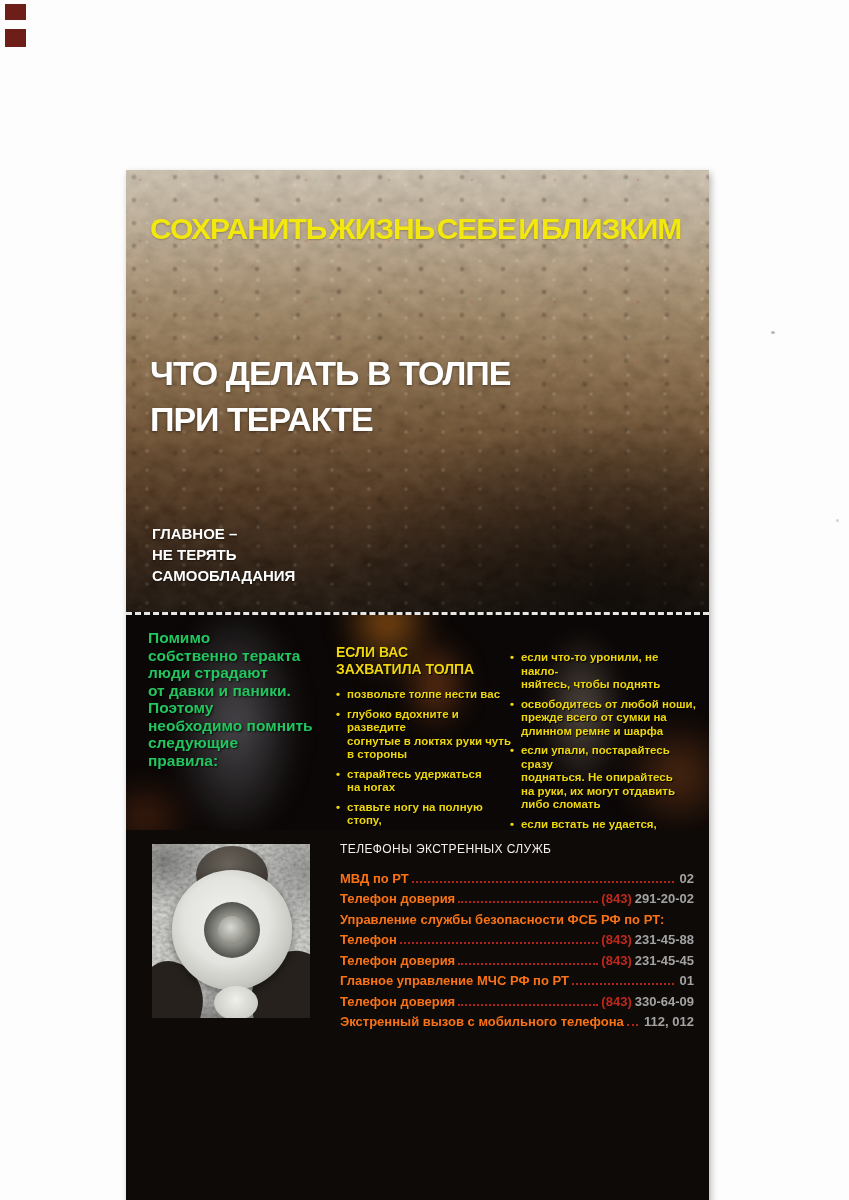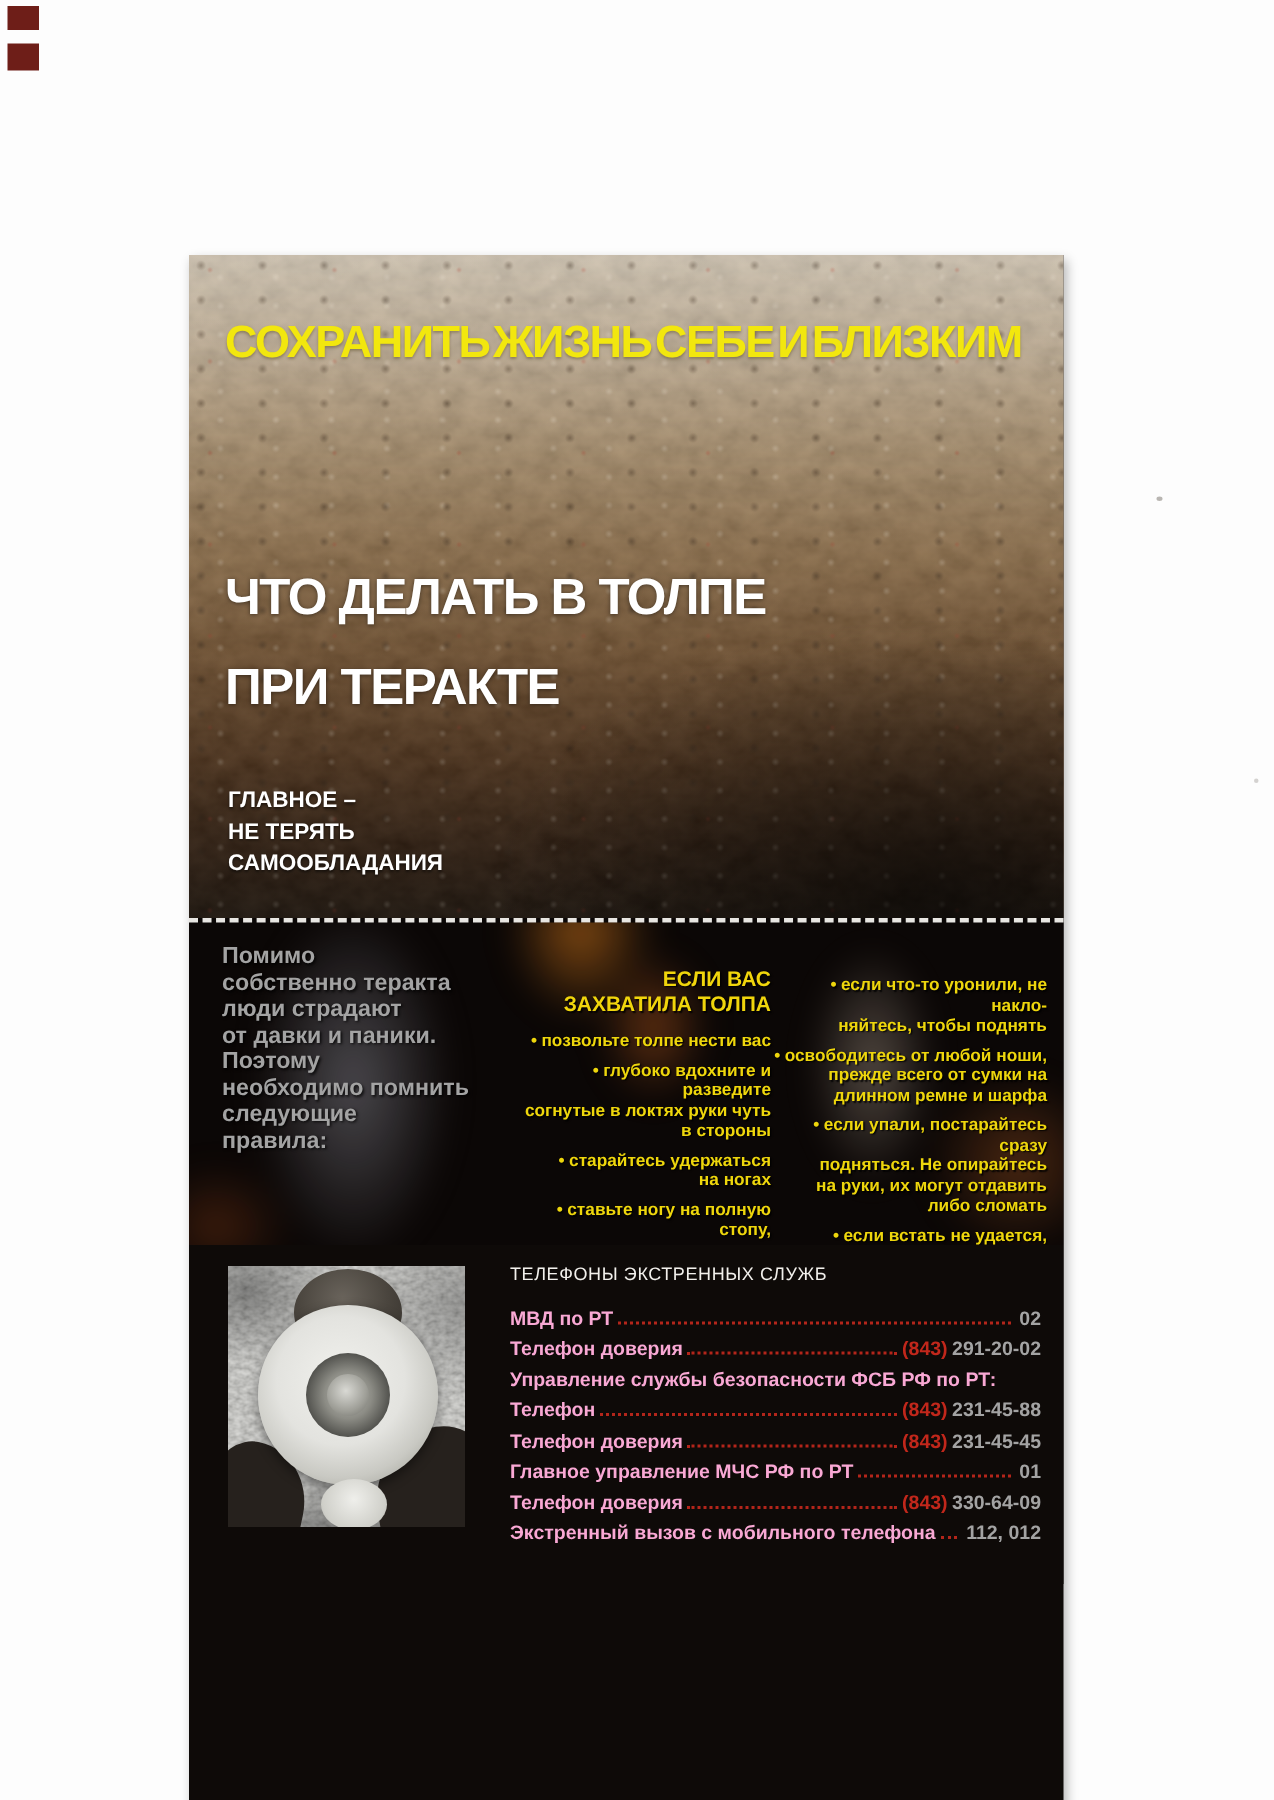--- a/index.html
+++ b/index.html
@@ -31,42 +31,42 @@
   .crowd-noise{position:absolute;inset:0;opacity:.5;}
   .photo-vignette{position:absolute;inset:0;
     background:
       radial-gradient(420px 260px at 85% 96%, rgba(0,0,0,.55), transparent 70%),
       linear-gradient(180deg, rgba(255,255,255,.10) 0%, rgba(0,0,0,0) 22%, rgba(0,0,0,.12) 60%, rgba(0,0,0,.42) 100%);}
 
   .headline{position:absolute;left:24px;top:42px;width:545px;
     color:#f2e70e;font-size:30px;font-weight:bold;letter-spacing:-1px;word-spacing:-5px;
     text-shadow:0 1px 2px rgba(60,45,0,.35);white-space:nowrap;}
   .main-title{position:absolute;left:24px;top:180px;
-    color:#ffffff;font-size:34px;font-weight:bold;letter-spacing:-1px;line-height:60px;
-    white-space:pre-line;text-shadow:0 1px 3px rgba(0,0,0,.45);margin-top:18px;}
+    color:#ffffff;font-size:34px;font-weight:bold;letter-spacing:-1px;line-height:46px;
+    white-space:pre-line;text-shadow:0 1px 3px rgba(0,0,0,.45);}
   .motto{position:absolute;left:26px;top:353px;
     color:#ffffff;font-size:15px;font-weight:bold;line-height:21px;
     white-space:pre-line;text-shadow:0 1px 2px rgba(0,0,0,.6);}
 
   
   .mid-section{position:relative;width:583px;height:218px;background:#0b0706;
     border-top:3px dashed #e8e6e2;box-sizing:border-box;overflow:hidden;}
   .mid-blobs{position:absolute;inset:-12px;filter:blur(11px);
     background:
       radial-gradient(95px 170px at 20% 50%, rgba(128,128,138,.55), transparent 70%),
       radial-gradient(70px 90px at 45% 6%, rgba(216,122,28,.60), transparent 70%),
       radial-gradient(52px 72px at 53% 34%, rgba(188,92,30,.50), transparent 70%),
       radial-gradient(60px 115px at 77% 45%, rgba(226,206,186,.35), transparent 70%),
       radial-gradient(85px 85px at 93% 72%, rgba(198,102,40,.35), transparent 70%),
       radial-gradient(70px 60px at 5% 90%, rgba(160,70,25,.35), transparent 70%);}
   .col{position:absolute;z-index:2;}
-  .intro-col{left:22px;top:14px;width:175px;color:#a3a3a3;
+  .intro-col{left:22px;top:14px;width:175px;color:#22c55e;
     font-size:15.5px;font-weight:bold;line-height:17.5px;white-space:pre-line;
     text-shadow:1px 1px 2px rgba(0,0,0,.85);}
-  .rules-col{width:178px;color:#eed60c;text-shadow:1px 1px 1px rgba(0,0,0,.9);text-align:right;}
+  .rules-col{width:178px;color:#eed60c;text-shadow:1px 1px 1px rgba(0,0,0,.9);}
   .mid-col{left:210px;top:29px;}
   .right-col{left:384px;top:36px;width:188px;}
   .rules-header{color:#f0d50c;font-size:14px;font-weight:bold;line-height:17px;
     white-space:pre-line;margin:0 0 10px 0;}
   ul.rules{list-style:none;margin:0;padding:0;}
   ul.rules li{font-size:11.5px;font-weight:bold;line-height:13.5px;white-space:pre-line;
     padding-left:11px;margin-bottom:6px;}
   ul.rules li::before{content:"\2022";display:inline-block;width:8px;margin-left:-11px;margin-right:3px;}
 
   
@@ -91,21 +91,21 @@
     background:radial-gradient(circle at 45% 40%, #d9d9d4 0%, #9e9e97 60%, #6e6e68 100%);}
   .shoulder{position:absolute;background:#26211d;border-radius:40% 60% 20% 20%;}
   .shoulder-l{left:-12px;top:118px;width:64px;height:70px;transform:rotate(12deg);}
   .shoulder-r{left:98px;top:108px;width:80px;height:84px;transform:rotate(-10deg);border-radius:60% 40% 20% 20%;}
   .hand{position:absolute;left:62px;top:142px;width:44px;height:34px;border-radius:50%;
     background:radial-gradient(circle at 50% 40%, #efefeb 0%, #cfcfc9 70%, #a9a9a2 100%);}
 
   .phones{position:absolute;left:214px;top:12px;width:354px;}
   .phones-header{color:#f2f0ec;font-size:12px;font-weight:normal;letter-spacing:.4px;margin:0 0 9px 0;}
   .phone-row{display:flex;align-items:flex-end;height:20.5px;font-size:13px;font-weight:bold;}
-  .phone-label{color:#f9a8d4;white-space:nowrap;}
+  .phone-label{color:#f97316;white-space:nowrap;}
   .phone-leader{flex:1 1 auto;border-bottom:2px dotted #b3251a;margin:0 3px;transform:translateY(-3px);min-width:8px;}
   .phone-prefix{color:#c1271b;white-space:nowrap;}
   .phone-number{color:#a3a3a3;white-space:nowrap;margin-left:3px;}
 </style>
 </head>
 <body>
 
 <div class="page">
 
   <div class="scan-mark mark-a"></div>

